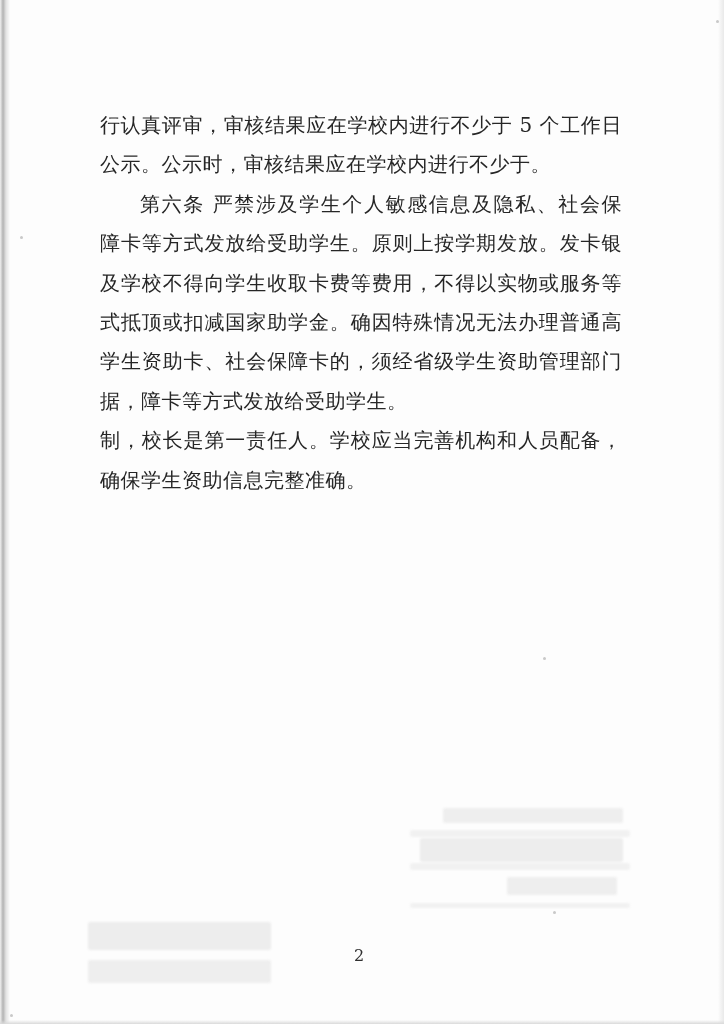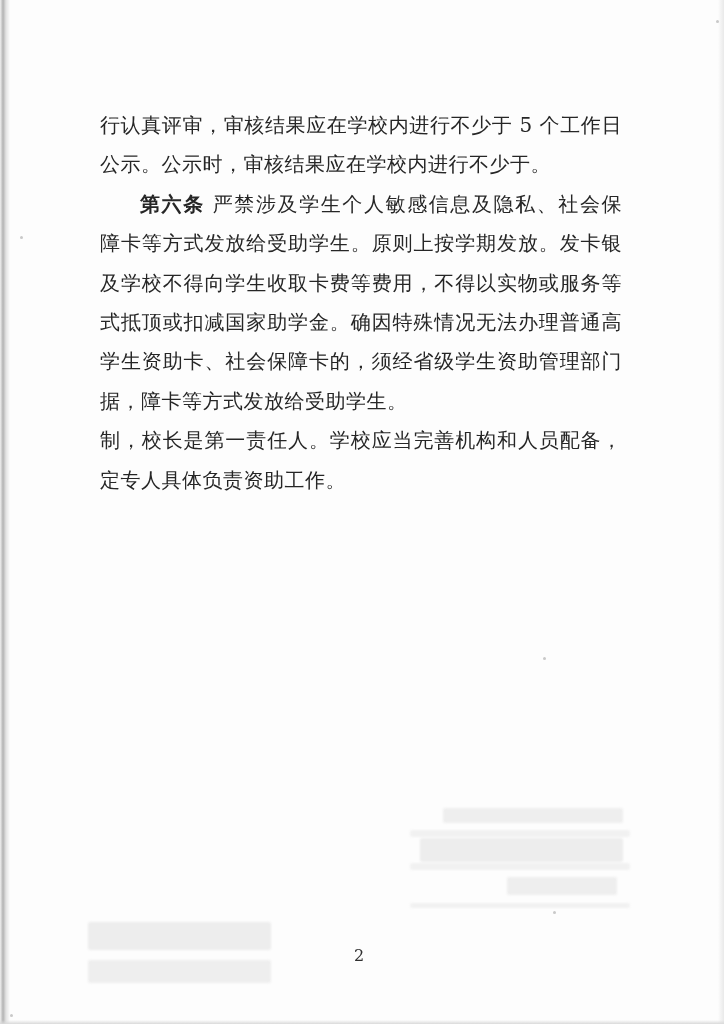--- a/index.html
+++ b/index.html
@@ -46,21 +46,21 @@
   }
   .line.justify {
     text-align: justify;
     text-align-last: justify;
     text-justify: inter-character;
   }
   .line.indent {
     text-indent: 2em;
   }
   .article-label {
-    font-weight: bold;
+    font-weight: normal;
   }
   
   .page-number {
     position: absolute;
     left: 0;
     top: 946px;
     width: 718px;
     text-align: center;
     font-size: 16px;
     color: #303030;
@@ -91,21 +91,21 @@
   <div class="text-block" id="doc-body">
       <div class="line justify"><span>行认真评审，审核结果应在学校内进行不少于 5 个工作日的</span></div>
       <div class="line"><span>公示。公示时，审核结果应在学校内进行不少于。</span></div>
       <div class="line justify indent"><span class="article-label">第六条</span><span> 严禁涉及学生个人敏感信息及隐私、社会保</span></div>
       <div class="line justify"><span>障卡等方式发放给受助学生。原则上按学期发放。发卡银行</span></div>
       <div class="line justify"><span>及学校不得向学生收取卡费等费用，不得以实物或服务等形</span></div>
       <div class="line justify"><span>式抵顶或扣减国家助学金。确因特殊情况无法办理普通高中</span></div>
       <div class="line justify"><span>学生资助卡、社会保障卡的，须经省级学生资助管理部门批</span></div>
       <div class="line"><span>据，障卡等方式发放给受助学生。</span></div>
       <div class="line justify"><span>制，校长是第一责任人。学校应当完善机构和人员配备，指</span></div>
-      <div class="line"><span>定专人具体负责资助工作。</span></div>
+      <div class="line"><span>确保学生资助信息完整准确。</span></div>
     </div>
 
   <div id="bleed-layer">
       <div class="bleed" style="left: 443px; top: 808px; width: 180px; height: 15px; opacity: 0.9; background: rgb(237, 237, 237);"></div>
       <div class="bleed" style="left: 410px; top: 830px; width: 220px; height: 7px; opacity: 0.7; background: rgb(237, 237, 237);"></div>
       <div class="bleed" style="left: 420px; top: 838px; width: 203px; height: 24px; opacity: 1; background: rgb(237, 237, 237);"></div>
       <div class="bleed" style="left: 410px; top: 863px; width: 220px; height: 7px; opacity: 0.7; background: rgb(237, 237, 237);"></div>
       <div class="bleed" style="left: 507px; top: 877px; width: 110px; height: 18px; opacity: 0.9; background: rgb(237, 237, 237);"></div>
       <div class="bleed" style="left: 410px; top: 903px; width: 220px; height: 5px; opacity: 0.7; background: rgb(237, 237, 237);"></div>
       <div class="bleed" style="left: 88px; top: 922px; width: 183px; height: 28px; opacity: 1; background: rgb(237, 237, 237);"></div>

